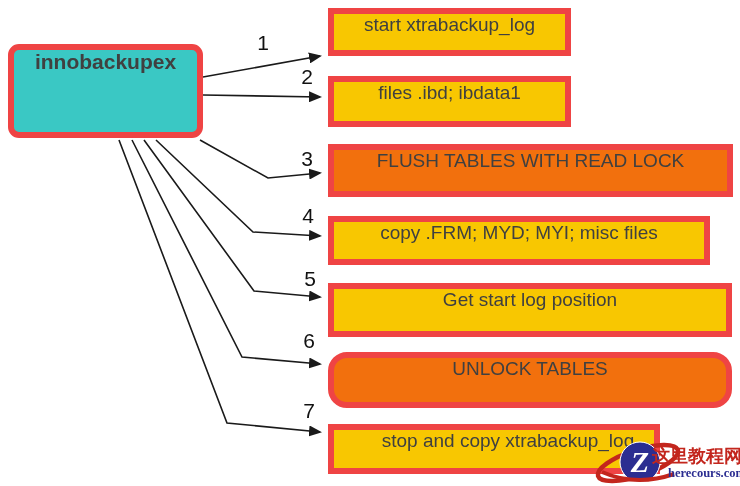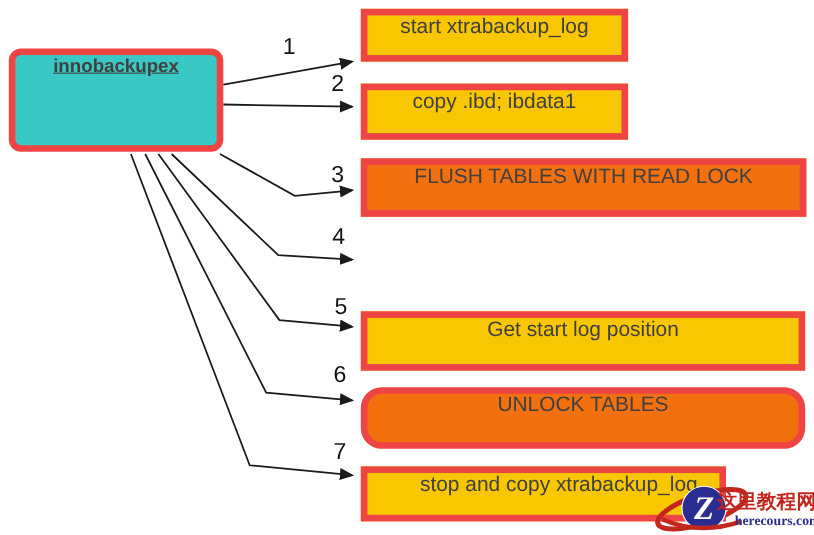--- a/index.html
+++ b/index.html
@@ -10,21 +10,21 @@
   }
   #stage{position:absolute;left:0;top:0;width:740px;height:486px;}
   .arrow-layer{position:absolute;left:0;top:0;width:740px;height:486px;}
   .node{
     position:absolute;display:flex;align-items:flex-start;justify-content:center;
     border:6px solid #ef4444;box-sizing:border-box;
     color:#404040;font-size:19px;white-space:nowrap;text-align:center;
   }
   .source{
     background:#3AC8C4;border-radius:11px;
-    font-weight:bold;font-size:17px;text-decoration:underline;
+    font-weight:bold;font-size:21px;
   }
   .gold{background:#F8C701;}
   .orange{background:#F2700D;}
   .step-num{
     position:absolute;width:26px;height:26px;line-height:26px;
     text-align:center;font-size:21px;color:#111;
   }
   
   #wm{position:absolute;left:590px;top:430px;width:150px;height:56px;}
   #wm-svg{position:absolute;left:0;top:0;}
@@ -60,24 +60,27 @@
   </svg>
 
   <div class="node source" style="left: 8px; top: 44px; width: 195px; height: 94px; background: rgb(58, 200, 196);">
     <span>innobackupex</span>
   </div>
 
   <div class="node gold" style="left: 328px; top: 8px; width: 243px; height: 48px; background: rgb(248, 199, 1);">
     <span>start xtrabackup_log</span>
   </div>
   <div class="node gold" style="left: 328px; top: 76px; width: 243px; height: 51px; background: rgb(248, 199, 1);">
-    <span>copy .ibd; ibdata1</span>
+    <span>files .ibd; ibdata1</span>
   </div>
   <div class="node orange" style="left: 328px; top: 144px; width: 405px; height: 53px; background: rgb(242, 112, 13);">
     <span>FLUSH TABLES WITH READ LOCK</span>
+  </div>
+  <div class="node gold" style="left: 328px; top: 216px; width: 382px; height: 49px; background: rgb(248, 199, 1);">
+    <span>copy .FRM; MYD; MYI; misc files</span>
   </div>
   <div class="node gold" style="left: 328px; top: 283px; width: 404px; height: 54px; background: rgb(248, 199, 1);">
     <span>Get start log position</span>
   </div>
   <div class="node orange" style="left: 328px; top: 352px; width: 404px; height: 56px; background: rgb(242, 112, 13); border-radius: 19px;">
     <span>UNLOCK TABLES</span>
   </div>
   <div class="node gold" style="left: 328px; top: 424px; width: 332px; height: 50px; background: rgb(248, 199, 1); padding-left: 28px;">
     <span>stop and copy xtrabackup_log</span>
   </div>

